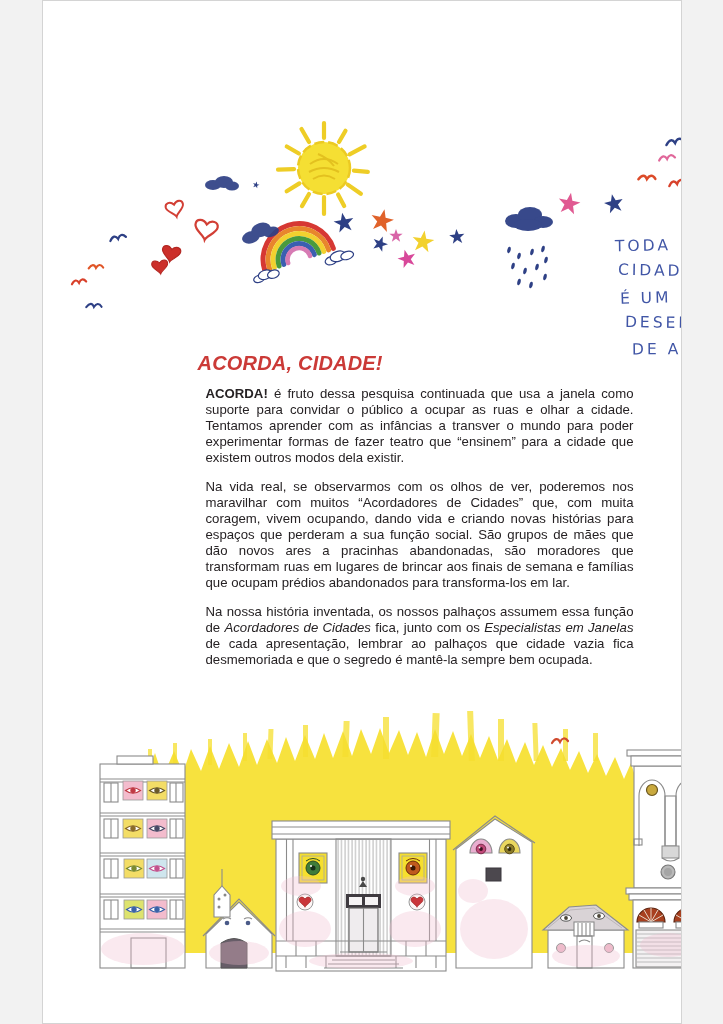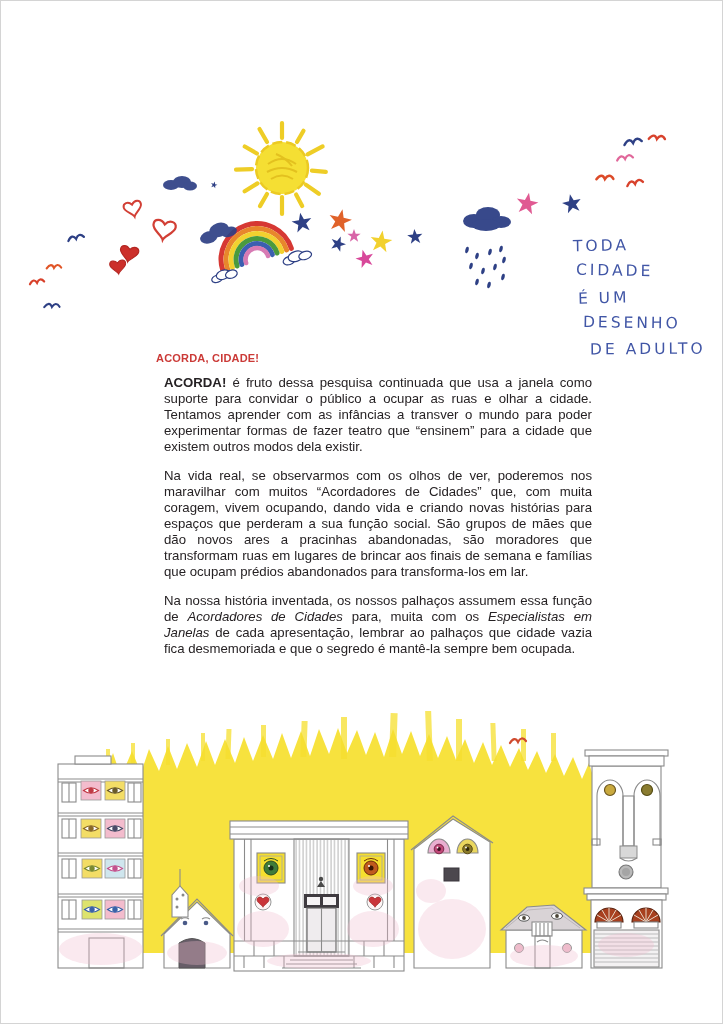--- a/index.html
+++ b/index.html
@@ -1,38 +1,38 @@
 <!DOCTYPE html>
 <html style="--heading-red: #cb3a37; --handwriting-blue: #4156a6; --crayon-yellow: #f6df2e; --navy: #2e4085; --crayon-red: #d23f35; --crayon-orange: #e0622a; --crayon-pink: #d864a8; --shade-pink: #f0bccd; --pencil-gray: #8b8b8b; --text-dark: #262224;"><head>
 <meta charset="utf-8">
 <style>
   html,body{margin:0;padding:0;background:#f2f2f2;}
   .page{
-    width:723px;height:1024px;position:relative;background:#fff;
+    width:640px;height:1024px;position:relative;background:#fff;
     border:1px solid #d4d4d4;box-sizing:border-box;overflow:hidden;
     font-family:"Liberation Sans", sans-serif;margin:0 auto;
   }
   .top-art{position:absolute;left:0;top:0;}
   .bottom-art{position:absolute;left:0;top:690px;}
   .note{
     position:absolute;left:572px;top:231px;color:var(--handwriting-blue,#4156a6);
     font-family:"DejaVu Sans", sans-serif;font-size:15.5px;letter-spacing:3px;
     line-height:26px;font-weight:500;
   }
   .note-line{white-space:nowrap;transform:rotate(-1deg);}
   .note-line:nth-child(2){margin-left:3px;transform:rotate(1deg);}
   .note-line:nth-child(3){margin-left:5px;transform:rotate(-1.5deg);}
   .note-line:nth-child(4){margin-left:10px;transform:rotate(1deg);}
   .note-line:nth-child(5){margin-left:17px;transform:rotate(-0.5deg);}
   .article{
     position:absolute;left:155px;top:351px;width:436px;color:var(--text-dark,#262224);
   }
   .article h1{
-    color:var(--heading-red,#cb3a37);font-size:11px;font-weight:bold;
-    margin:0 0 11px 0;letter-spacing:.2px;
+    color:var(--heading-red,#cb3a37);font-size:20px;font-weight:bold;
+    margin:0 0 11px 0;letter-spacing:.2px;font-style:italic;
   }
   .article p{
     margin:0 0 13px 8px;font-size:13.2px;line-height:16px;text-align:justify;
   }
   .article p strong{font-weight:bold;}
   .article p em{font-style:italic;}
   svg .bld{fill:#ffffff;stroke:var(--pencil-gray,#8b8b8b);stroke-width:1.1;}
   svg .pln{fill:none;stroke:var(--pencil-gray,#8b8b8b);stroke-width:1.1;}
   svg .shade{fill:var(--shade-pink,#f0bccd);opacity:.33;}
 </style>
@@ -160,21 +160,21 @@
     <div class="note-line">CIDADE</div>
     <div class="note-line">É UM</div>
     <div class="note-line">DESENHO</div>
     <div class="note-line">DE ADULTO</div>
   </div>
 
   <div class="article">
     <h1>ACORDA, CIDADE!</h1>
     <p><strong>ACORDA!</strong><span> é fruto dessa pesquisa continuada que usa a janela como suporte para convidar o público a ocupar as ruas e olhar a cidade. Tentamos aprender com as infâncias a transver o mundo para poder experimentar formas de fazer teatro que “ensinem” para a cidade que existem outros modos dela existir.</span></p>
     <p>Na vida real, se observarmos com os olhos de ver, poderemos nos maravilhar com muitos “Acordadores de Cidades” que, com muita coragem, vivem ocupando, dando vida e criando novas histórias para espaços que perderam a sua função social. São grupos de mães que dão novos ares a pracinhas abandonadas, são moradores que transformam ruas em lugares de brincar aos finais de semana e famílias que ocupam prédios abandonados para transforma-los em lar.</p>
-    <p><span>Na nossa história inventada, os nossos palhaços assumem essa função de </span><em>Acordadores de Cidades</em><span> para, muita com os </span><em>Especialistas em Janelas</em><span> de cada apresentação, lembrar ao palhaços que cidade vazia fica desmemoriada e que o segredo é mantê-la sempre bem ocupada.</span></p>
+    <p><span>Na nossa história inventada, os nossos palhaços assumem essa função de </span><em>Acordadores de Cidades</em><span> fica, junto com os </span><em>Especialistas em Janelas</em><span> de cada apresentação, lembrar ao palhaços que cidade vazia fica desmemoriada e que o segredo é mantê-la sempre bem ocupada.</span></p>
   </div>
 
   <svg class="bottom-art" width="723" height="334" viewBox="0 690 723 334">
     <defs>
       <pattern id="vlines" width="3.5" height="8" patternUnits="userSpaceOnUse">
         <line x1="1" y1="0" x2="1" y2="8" stroke="#9a9a9a" stroke-width="0.8"></line>
       </pattern>
     </defs>
 
     <g>

